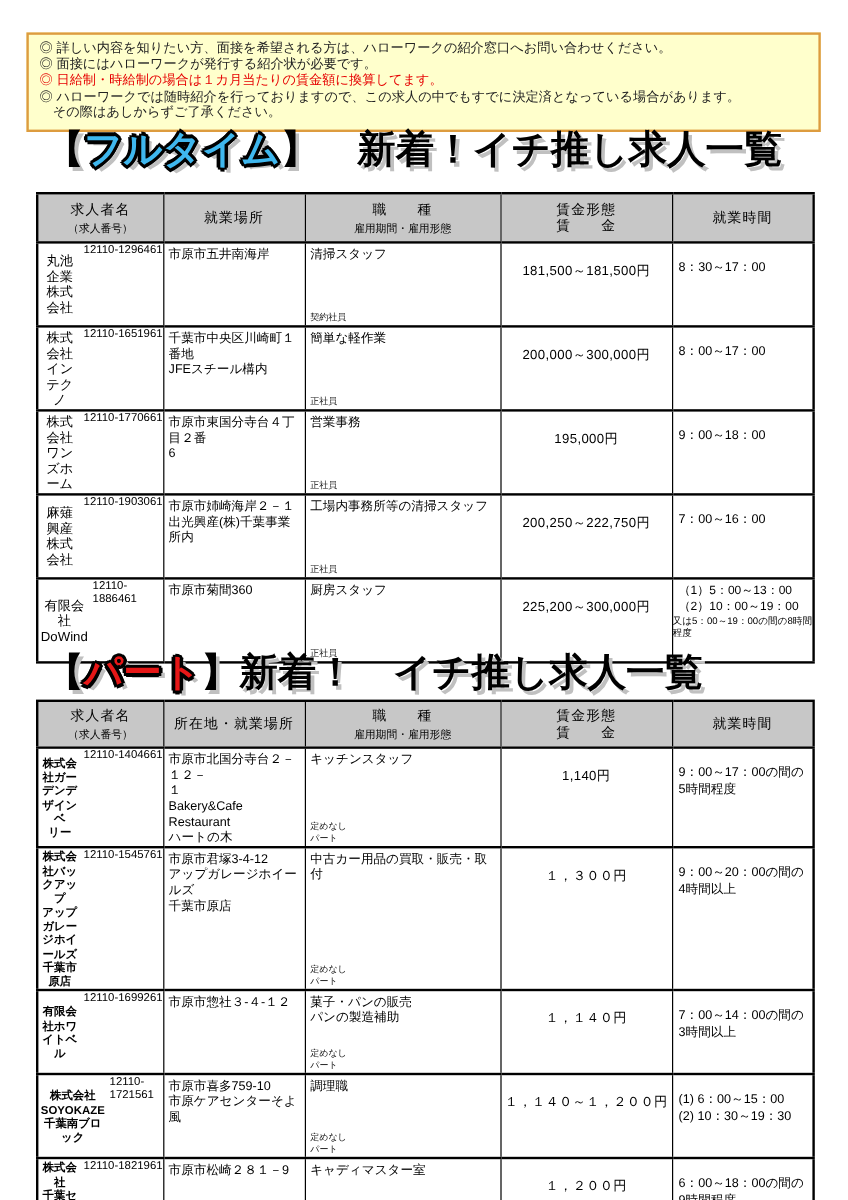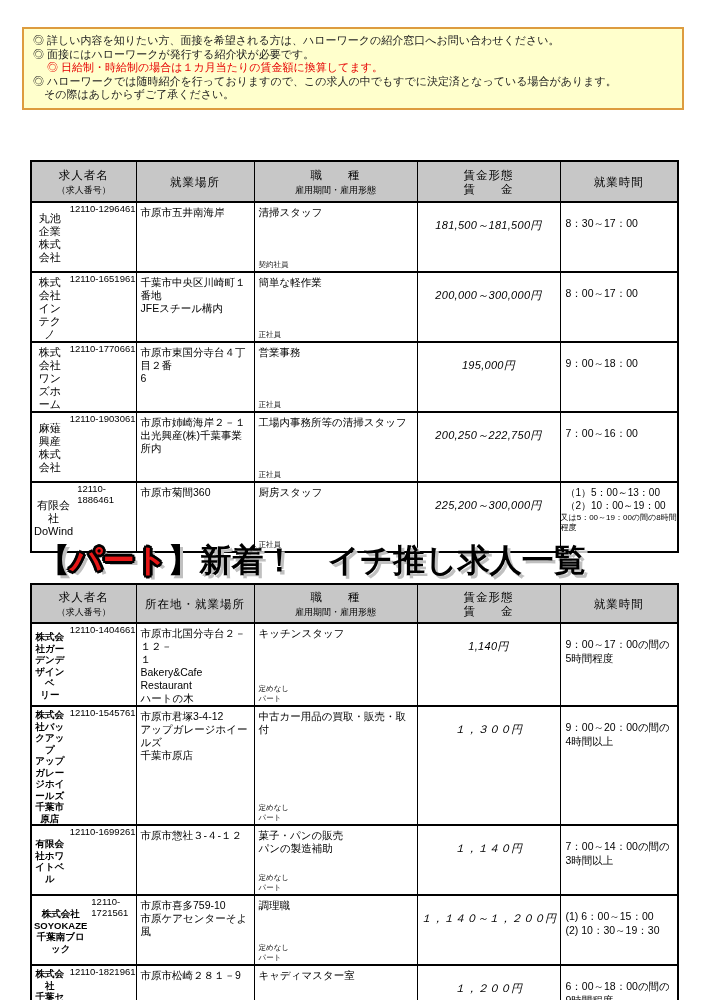--- a/index.html
+++ b/index.html
@@ -3,21 +3,21 @@
 <meta charset="utf-8">
 <style>
   html,body{margin:0;padding:0;overflow:hidden;}
   body{width:707px;height:1000px;background:#ffffff;font-family:"Liberation Sans",sans-serif;color:#000;}
   .page{position:relative;width:707px;height:1000px;background:#fff;}
 
   
   .notice{position:absolute;left:22px;top:27px;width:662px;box-sizing:border-box;
     border:2px solid #dd9c3f;background:#ffffcc;padding:5px 9px 6px 9px;
     font-size:11px;line-height:13.5px;color:#222;}
-  .notice .red{color:#e60000;margin-left:14px;}
+  .notice .red{color:#e60000;}
 
   
   .sec-title{position:absolute;margin:0;font-size:32px;line-height:40px;font-weight:900;
     letter-spacing:0px;white-space:nowrap;color:#000;text-shadow:3px 3px 0 #c0c0c0;}
   .t1{left:38px;top:104px;}
   .t2{left:38px;top:540px;}
   .hl{font-weight:900;
     text-shadow:-3px 0 0 #000,3px 0 0 #000,0 -3px 0 #000,0 3px 0 #000,
       -2px -2px 0 #000,2px -2px 0 #000,-2px 2px 0 #000,2px 2px 0 #000,5px 4px 0 #c0c0c0;}
   .hl-blue{color:#3fb7ee;}
@@ -43,38 +43,39 @@
   .nm-wrap{display:flex;height:100%;}
   .nm{flex:1;display:flex;flex-direction:column;align-items:center;justify-content:center;
     text-align:center;font-size:11px;line-height:13px;padding:2px 2px 0 2px;}
   .jt2 .nm{font-size:9.5px;line-height:11.5px;font-weight:bold;}
   .num{font-size:9.5px;line-height:11px;text-align:left;padding:0 0 1px 2px;}
 
   .place{padding:3px 3px 0 4px;font-size:10.5px;line-height:13px;}
   .job-wrap{display:flex;flex-direction:column;height:100%;}
   .job{flex:1;padding:3px 3px 0 4px;font-size:10.5px;line-height:13px;}
   .emp{padding:0 15px 2px 4px;font-size:7.5px;line-height:9.5px;color:#111;}
-  .wage{padding-top:15px;text-align:center;font-size:11px;letter-spacing:0.3px;font-style:italic;}
+  .wage{padding-top:15px;text-align:center;font-size:11px;letter-spacing:0.3px;}
   .hours{padding:14px 2px 0 5px;font-size:10.5px;line-height:13.5px;}
   .hours.dense{padding-top:3px;font-size:10px;line-height:13px;}
   .hnote{font-size:8px;line-height:9.5px;padding-top:1px;}
 </style>
 </head>
 <body>
 
 <div class="page">
 
   <div class="notice">
     <div>◎ 詳しい内容を知りたい方、面接を希望される方は、ハローワークの紹介窓口へお問い合わせください。</div>
     <div>◎ 面接にはハローワークが発行する紹介状が必要です。</div>
     <div class="red">◎ 日給制・時給制の場合は１カ月当たりの賃金額に換算してます。</div>
     <div>◎ ハローワークでは随時紹介を行っておりますので、この求人の中でもすでに決定済となっている場合があります。</div>
     <div>　その際はあしからずご了承ください。</div>
   </div>
 
+  <h1 class="sec-title t1"><span>【</span><span class="hl hl-blue">フルタイム</span><span>】</span><span>　新着！イチ推し求人一覧</span></h1>
 
   <table class="jobs jt1">
     <colgroup>
         <col class="c1">
         <col class="c2">
         <col class="c3">
         <col class="c4">
         <col class="c5">
       </colgroup>
     <thead>

